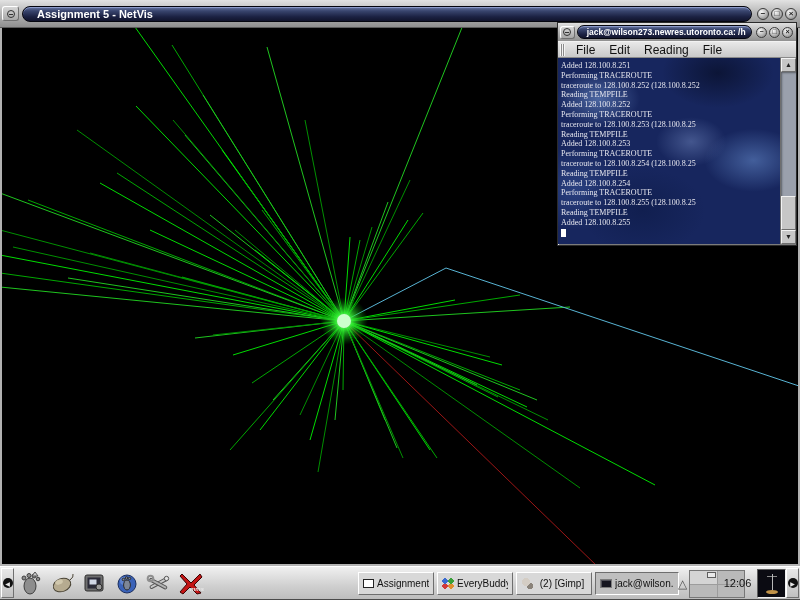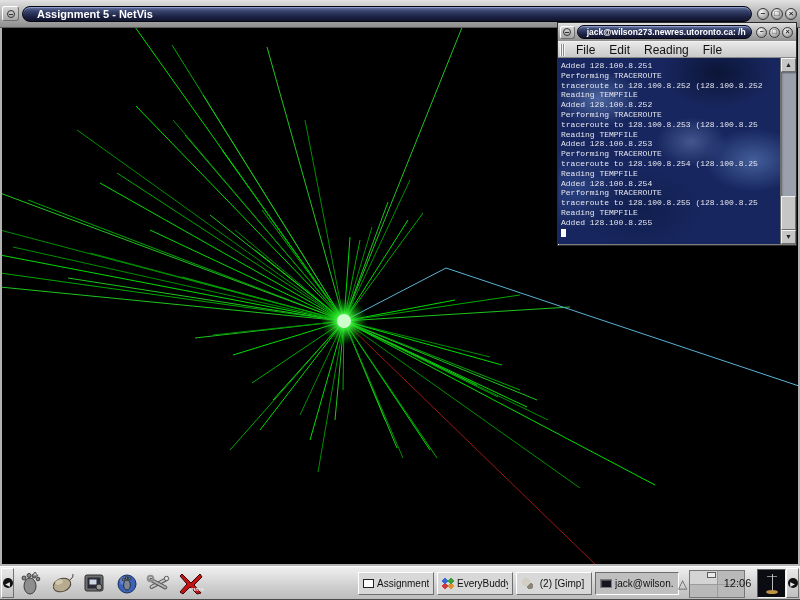--- a/index.html
+++ b/index.html
@@ -48,21 +48,21 @@
   .term-body{position:relative;height:186px;display:flex;}
   .term-screen{flex:1 1 auto;height:100%;overflow:hidden;position:relative;
                background-color:#17265e;
                background-image:
                  radial-gradient(ellipse 60px 40px at 18% 22%, rgba(120,155,215,.55), transparent 70%),
                  radial-gradient(ellipse 80px 50px at 72% 8%, rgba(10,18,48,.85), transparent 70%),
                  radial-gradient(ellipse 70px 45px at 88% 55%, rgba(110,150,215,.5), transparent 70%),
                  radial-gradient(ellipse 90px 60px at 38% 82%, rgba(16,30,78,.9), transparent 70%),
                  radial-gradient(ellipse 50px 35px at 60% 45%, rgba(150,175,230,.35), transparent 70%),
                  radial-gradient(ellipse 70px 60px at 8% 70%, rgba(60,90,160,.5), transparent 70%);}
-  .term-output{padding:3px 0 0 3px;color:#e6e6ee;font-family:Liberation Mono, monospace;
+  .term-output{padding:3px 0 0 3px;color:#e6e6ee;font-family:Liberation Serif, serif;
                font-size:8px;line-height:9.8px;}
   .term-line{white-space:pre;}
   .cursor-block{display:inline-block;width:5px;height:8px;background:#fff;margin-top:1px;}
   .term-scroll{flex:0 0 16px;background:#c6c6c6;border-left:1px solid #6e6e6e;display:flex;flex-direction:column;}
   .scroll-btn{height:14px;background:#c6c6c6;border:1px solid;border-color:#f2f2f2 #6e6e6e #6e6e6e #f2f2f2;
               font-size:7px;line-height:12px;text-align:center;color:#222;}
   .scroll-trough{flex:1 1 auto;background:#9aa0ac;box-shadow:inset 1px 1px 2px rgba(0,0,0,.4);position:relative;}
   .scroll-thumb{position:absolute;left:0;right:0;bottom:0;height:34px;background:#c6c6c6;
                 border:1px solid;border-color:#f2f2f2 #6e6e6e #6e6e6e #f2f2f2;}
 

